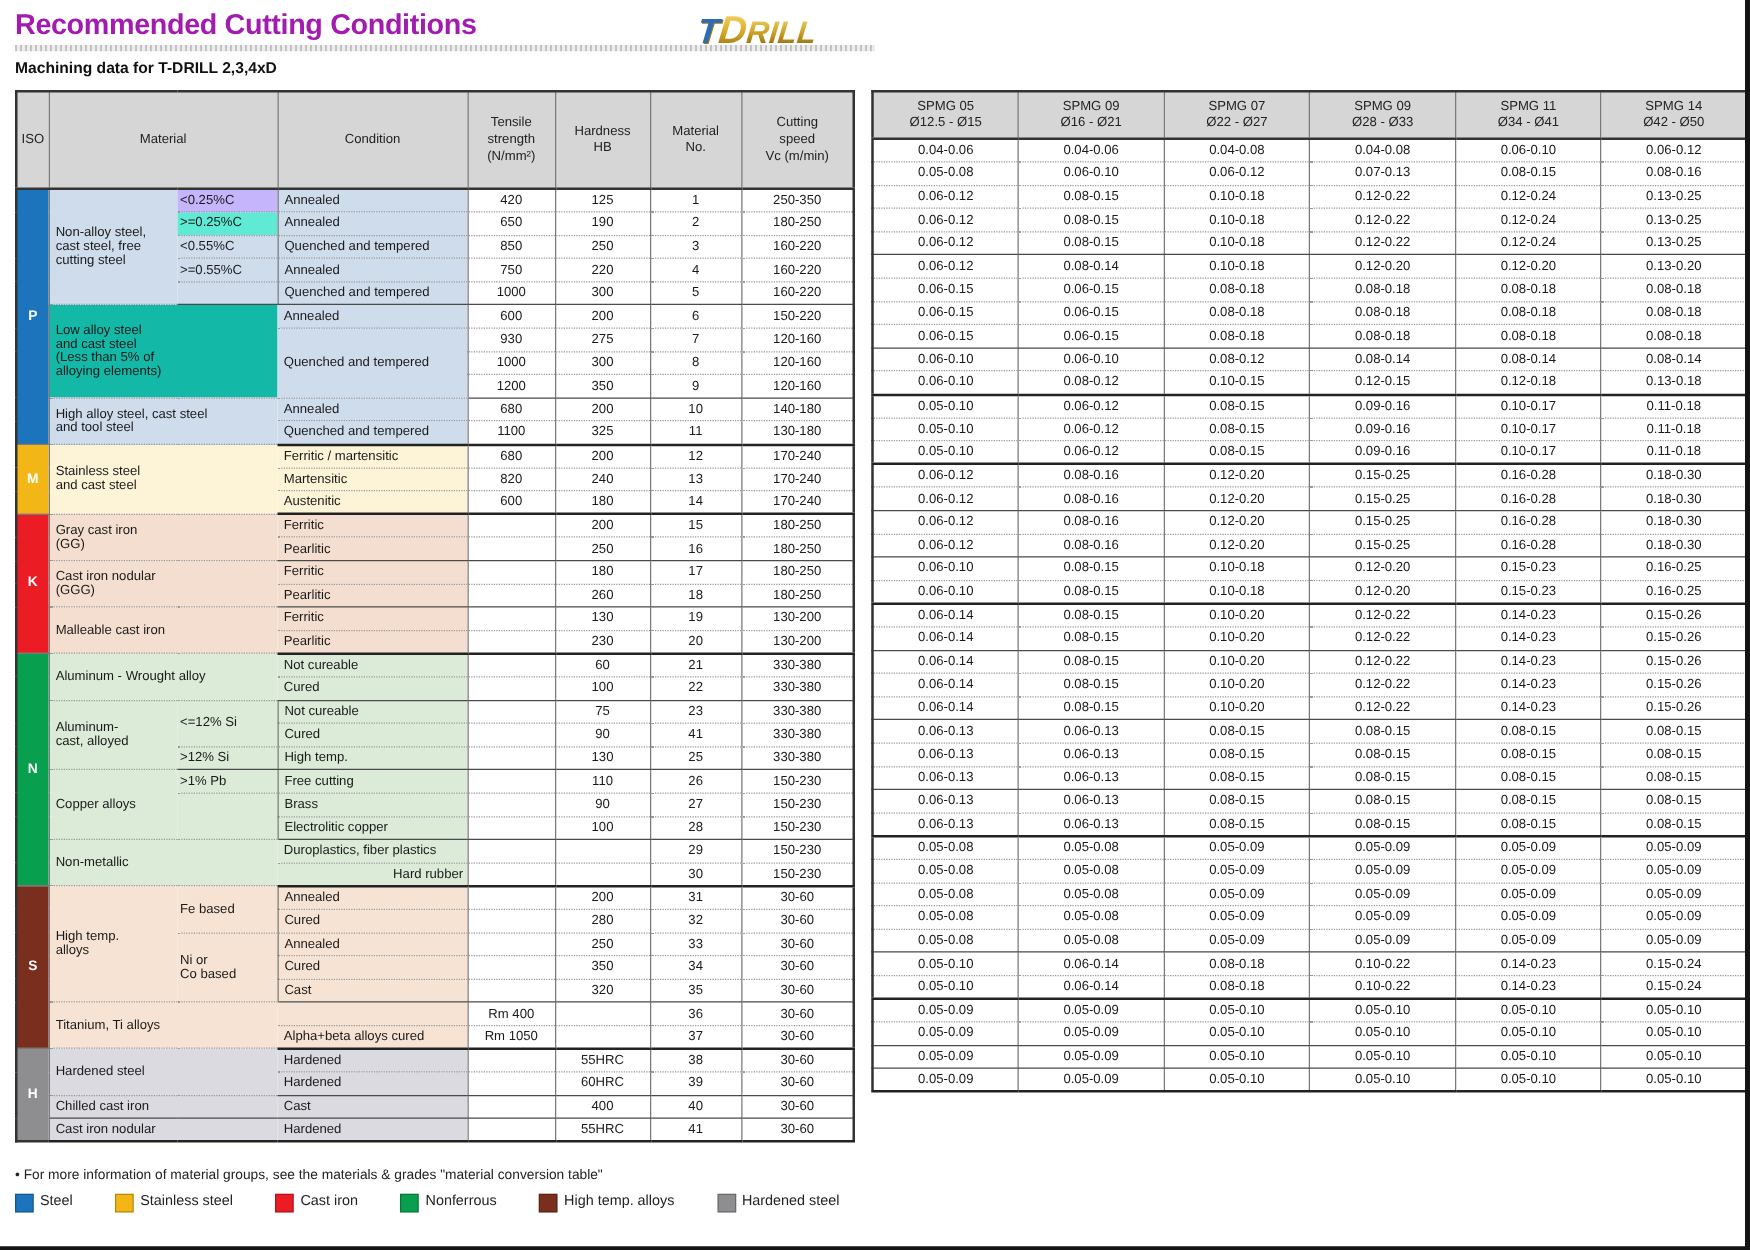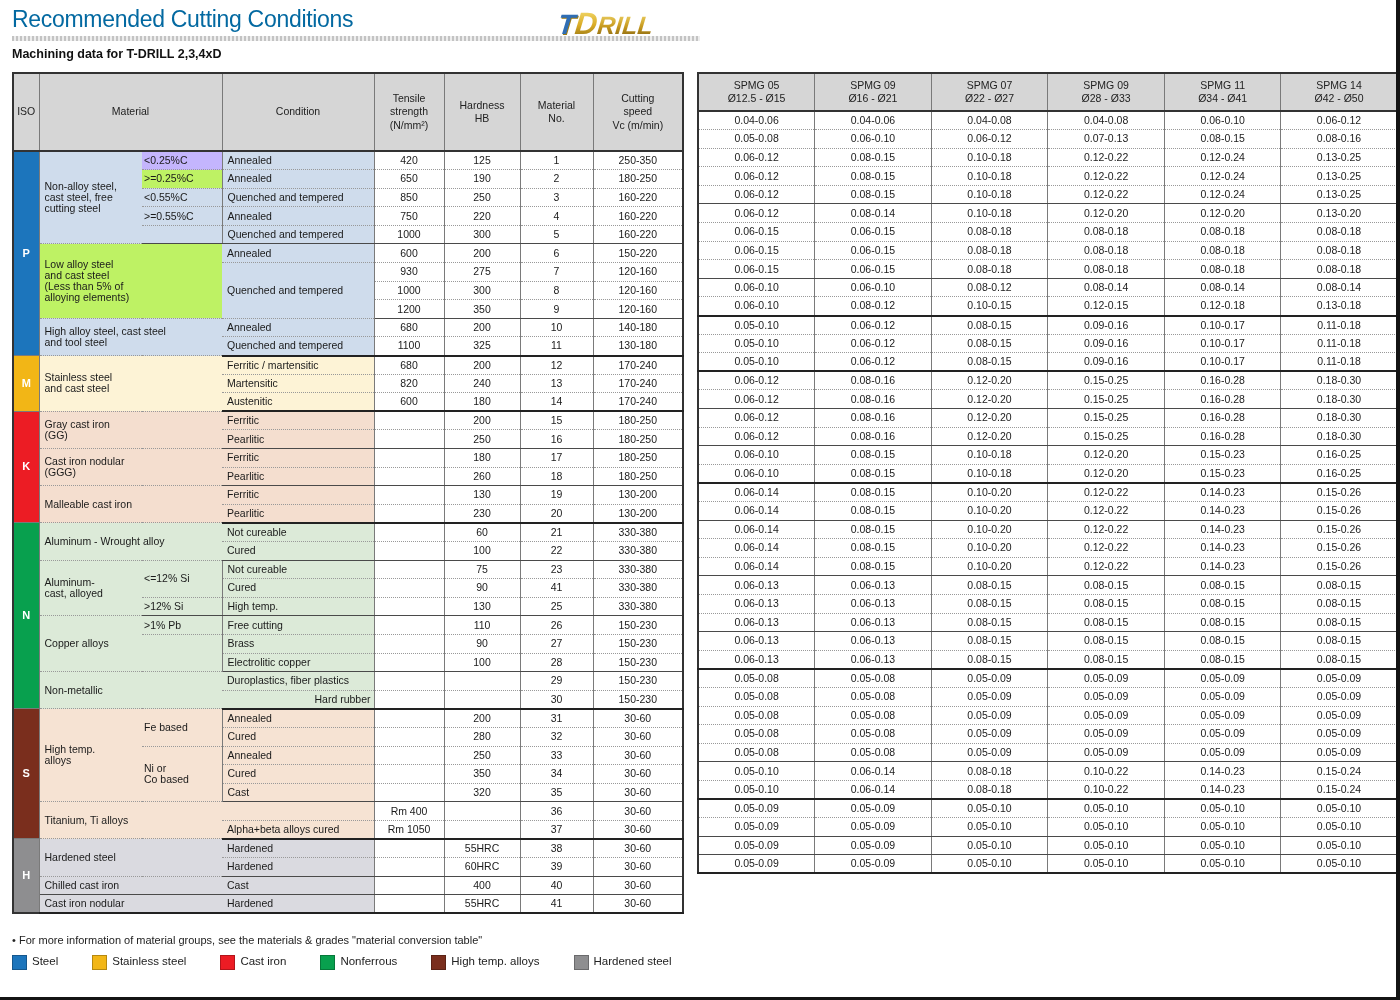--- a/index.html
+++ b/index.html
@@ -4,21 +4,21 @@
 <style>
   * { box-sizing: border-box; }
   html,body { margin:0; padding:0; background:#fff; }
   .page {
     position:relative; width:1400px; height:1000px; background:#fff;
     font-family:"Liberation Sans", sans-serif; color:#1a1a1a; overflow:hidden;
     border-right:4px solid #141414; border-bottom:3px solid #141414;
   }
   
   .header { position:absolute; top:6px; left:12px; width:1376px; }
-  .page-title { font-size:23px; font-weight:normal; letter-spacing:-0.3px; margin:0; color:#0369a1; }
+  .page-title { font-size:23px; font-weight:bold; letter-spacing:-0.3px; margin:0; color:#a21caf; }
   .title-rule { margin-top:3px; width:688px; height:5px;
     background:repeating-linear-gradient(90deg,#c3c3c3 0 2px,#ededed 2px 4px); }
   .subtitle { font-size:12.5px; font-weight:bold; margin-top:6px; color:#111; }
   .logo { position:absolute; left:546px; top:0px; font-style:italic; font-weight:900; white-space:nowrap; transform:skewX(-6deg); }
   .logo-t { font-size:28px; color:#2e6db4; text-shadow:1px 1px 0 #9c7a14; }
   .logo-d { font-size:31px; background:linear-gradient(#f9e47c,#d9ab25 55%,#8a6a10); -webkit-background-clip:text; background-clip:text; color:transparent; }
   .logo-rest { font-size:25px; background:linear-gradient(#f5dd74,#c79a1e 55%,#806010); -webkit-background-clip:text; background-clip:text; color:transparent; }
 
   
   .tables { position:absolute; top:72px; left:12px; display:flex; gap:13px; align-items:flex-start; }
@@ -99,21 +99,21 @@
 cast steel, free
 cutting steel</td>
             <td class="sub" rowspan="1" style="background: #c4b5fd;">&lt;0.25%C</td>
             <td class="cond" rowspan="1" style="background: rgb(207, 220, 236);">Annealed</td>
             <td>420</td>
             <td>125</td>
             <td>1</td>
             <td>250-350</td>
           </tr>
           <tr>
-            <td class="sub" rowspan="1" style="background: #bef264;">&gt;=0.25%C</td>
+            <td class="sub" rowspan="1" style="background: #5eead4;">&gt;=0.25%C</td>
             <td class="cond" rowspan="1" style="background: rgb(207, 220, 236);">Annealed</td>
             <td>650</td>
             <td>190</td>
             <td>2</td>
             <td>180-250</td>
           </tr>
           <tr>
             <td class="sub" rowspan="1" style="background: rgb(207, 220, 236);">&lt;0.55%C</td>
             <td class="cond" rowspan="1" style="background: rgb(207, 220, 236);">Quenched and tempered</td>
             <td>850</td>
@@ -131,21 +131,21 @@
           </tr>
           <tr class="bend">
             <td class="sub" rowspan="1" style="background: rgb(207, 220, 236);"></td>
             <td class="cond" rowspan="1" style="background: rgb(207, 220, 236);">Quenched and tempered</td>
             <td>1000</td>
             <td>300</td>
             <td>5</td>
             <td>160-220</td>
           </tr>
           <tr>
-            <td class="mat" rowspan="4" colspan="2" style="background: #bef264; margin-left: 44px;">Low alloy steel
+            <td class="mat" rowspan="4" colspan="2" style="background: #14b8a6; margin-left: 44px;">Low alloy steel
 and cast steel
 (Less than 5% of
 alloying elements)</td>
             <td class="cond" rowspan="1" style="background: rgb(207, 220, 236);">Annealed</td>
             <td>600</td>
             <td>200</td>
             <td>6</td>
             <td>150-220</td>
           </tr>
           <tr>

